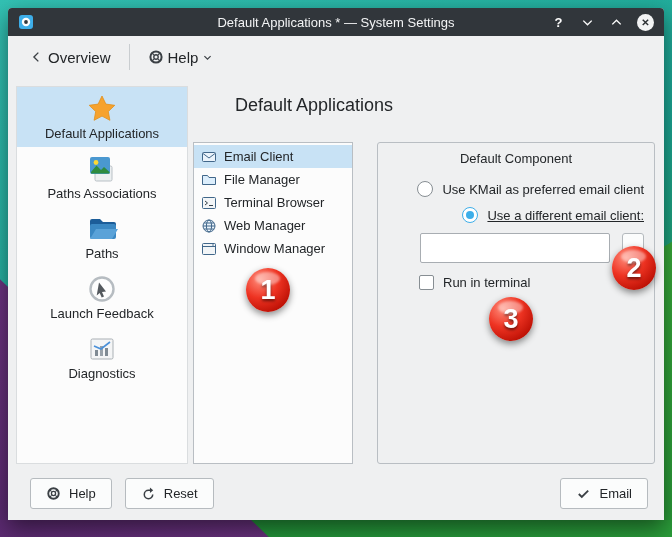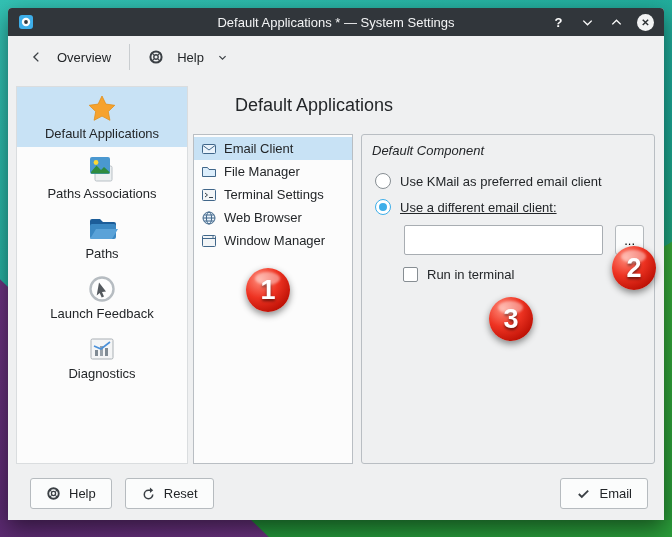--- a/index.html
+++ b/index.html
@@ -27,53 +27,53 @@
   .title { position:absolute; left:0; right:0; text-align:center; font-size:13px;
     color:#f3f4f5; pointer-events:none; }
   .tb-controls { margin-left:auto; display:flex; align-items:center; gap:12px; z-index:2; }
   .tb-btn { width:17px; height:17px; display:flex; align-items:center; justify-content:center;
     color:#fcfcfc; font-weight:bold; font-size:13px; cursor:default; }
   .tb-close { background:#f2f3f4; color:#2b3034; border-radius:50%;
     font-size:10px; font-weight:bold; }
 
   
   .toolbar { height:42px; flex:0 0 42px; display:flex; align-items:center; padding:0 14px; }
-  .tool-btn { display:flex; align-items:center; gap:13px; background:transparent; border:none;
-    font-family:inherit; font-size:13px; color:#232629; padding:6px 8px; }
+  .tool-btn { display:flex; align-items:center; gap:4px; background:transparent; border:none;
+    font-family:inherit; font-size:15px; color:#232629; padding:6px 8px; }
   .tsep { width:1px; height:26px; background:#c9cdd0; margin:0 10px; }
 
   
   .content { flex:1; display:flex; padding:8px; gap:5px; min-height:0; }
 
   .sidebar { width:172px; flex:0 0 172px; background:#fcfcfc; border:1px solid #dadddf;
     display:flex; flex-direction:column; padding-top:0; }
   .side-item { height:60px; display:flex; flex-direction:column; align-items:center;
     justify-content:center; gap:2px; padding:4px 2px; }
   .side-item.selected { background:#c8e2f5; }
   .side-icon { width:32px; height:32px; }
   .side-icon svg { width:32px; height:32px; display:block; }
   .side-label { font-size:13px; text-align:center; line-height:1.1; }
 
   .main { flex:1; display:flex; flex-direction:column; min-width:0; }
   .page-title { font-size:18px; font-weight:400; line-height:24px; margin:7px 0 17px 42px; }
 
-  .panels { flex:1; display:flex; gap:8px; min-height:0; }
+  .panels { flex:1; display:flex; gap:24px; min-height:0;margin-top:8px; }
   .service-list { width:160px; flex:0 0 160px; background:#fcfcfc; border:1px solid #b9bec3;
     padding:2px 0; }
   .service-row { height:23px; display:flex; align-items:center; gap:7px; padding:0 7px;
     font-size:13px; }
   .service-row.selected { background:#c8e2f5; }
   .svc-icon { width:16px; height:16px; flex:0 0 16px; }
   .svc-icon svg { width:16px; height:16px; display:block; }
 
   .right-panel { flex:1; display:flex; flex-direction:column; min-width:0; padding-right:1px; }
   .description { line-height:1.47; margin:4px 0 9px 0; }
   .groupbox { flex:1; border:1px solid #b9bec3; border-radius:3px; padding:6px 10px 10px; }
-  .group-title { text-align:left; margin:2px 0 15px;font-style:italic; }
-  .radio-row { display:flex; align-items:center; gap:9px; margin:10px 0 10px 3px; }
+  .group-title { text-align:center; margin:2px 0 15px; }
+  .radio-row { display:flex; align-items:center; gap:9px; margin:10px 0 10px 3px;justify-content:flex-end; }
   .radio { width:16px; height:16px; flex:0 0 16px; border-radius:50%;
     border:1px solid #878e93; background:#fff; position:relative; }
   .radio.checked { border-color:#3daee9; }
   .radio.checked::after { content:""; position:absolute; inset:3px; border-radius:50%;
     background:#3daee9; }
   .underlined { text-decoration:underline; }
   .input-row { display:flex; align-items:center; gap:12px; margin:10px 0 12px 32px; }
   .text-input { width:208px; height:30px; border:1px solid #a8adb2; border-radius:2px;
     background:#fff; font-family:inherit; font-size:13px; padding:0 6px; }
   .browse-btn { width:30px; height:30px; border:1px solid #b4b9bd; border-radius:3px;
@@ -237,31 +237,31 @@
               <span>File Manager</span>
             </div>
             <div class="service-row">
               <span class="svc-icon">
                 <svg viewBox="0 0 16 16">
                     <rect x="1.5" y="2.5" width="13" height="11" rx="1" fill="#f2f5f7" stroke="#41678a"></rect>
                     <path d="M4 6l2.5 2L4 10" stroke="#35414b" fill="none"></path>
                     <path d="M8 10.5h4" stroke="#35414b"></path>
                   </svg>
               </span>
-              <span>Terminal Settings</span>
+              <span>Terminal Browser</span>
             </div>
             <div class="service-row">
               <span class="svc-icon">
                 <svg viewBox="0 0 16 16">
                     <circle cx="8" cy="8" r="6" fill="#eaf3fb" stroke="#41678a"></circle>
                     <ellipse cx="8" cy="8" rx="2.6" ry="6" fill="none" stroke="#41678a"></ellipse>
                     <path d="M2 8h12M3 5h10M3 11h10" stroke="#41678a" fill="none"></path>
                   </svg>
               </span>
-              <span>Web Browser</span>
+              <span>Web Manager</span>
             </div>
             <div class="service-row">
               <span class="svc-icon">
                 <svg viewBox="0 0 16 16">
                     <rect x="1.5" y="2.5" width="13" height="11" rx="1" fill="#f2f5f7" stroke="#41678a"></rect>
                     <path d="M1.5 5.5h13" stroke="#41678a"></path>
                     <circle cx="12" cy="4" r=".8" fill="#41678a"></circle>
                   </svg>
               </span>
               <span>Window Manager</span>

